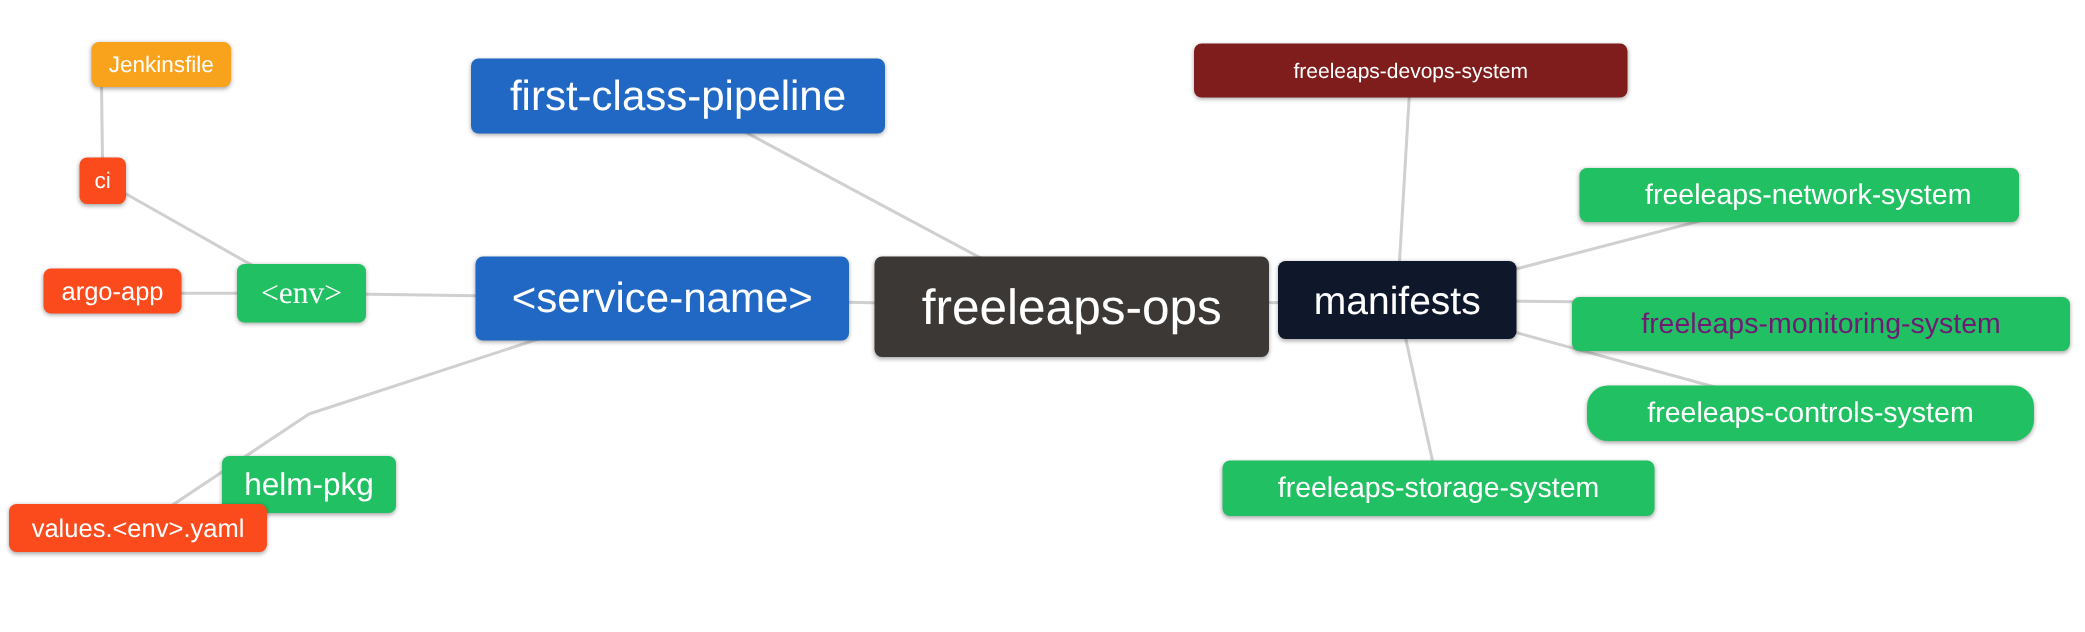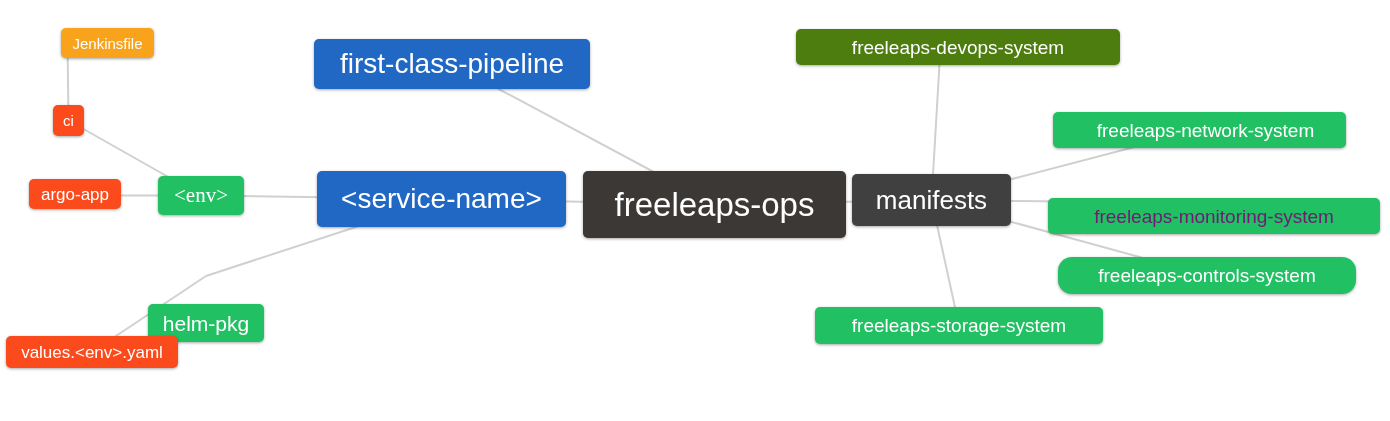--- a/index.html
+++ b/index.html
@@ -61,19 +61,19 @@
     </svg>
 <div class="node" style="left: 21px; top: 28px; width: 93px; height: 30px; font-size: 15px; background: rgb(249, 162, 28); color: rgb(255, 255, 255); margin-left: 40px;">Jenkinsfile</div>
     <div class="node" style="left: 53px; top: 105px; width: 31px; height: 31px; font-size: 15px; background: rgb(251, 74, 28); color: rgb(255, 255, 255);">ci</div>
     <div class="node" style="left: 29px; top: 179px; width: 92px; height: 30px; font-size: 17px; background: rgb(251, 74, 28); color: rgb(255, 255, 255);">argo-app</div>
     <div class="node" style="left: 158px; top: 176px; width: 86px; height: 39px; font-size: 21px; background: rgb(33, 192, 99); color: rgb(255, 255, 255); font-family: Liberation Serif, serif;">&lt;env&gt;</div>
     <div class="node" style="left: 148px; top: 257px; width: 116px; height: 38px; font-size: 21px; background: rgb(33, 192, 99); color: rgb(255, 255, 255); margin-top: 47px;">helm-pkg</div>
     <div class="node" style="left: 6px; top: 336px; width: 172px; height: 32px; font-size: 17px; background: rgb(251, 74, 28); color: rgb(255, 255, 255);">values.&lt;env&gt;.yaml</div>
     <div class="node" style="left: 314px; top: 39px; width: 276px; height: 50px; font-size: 28px; background: rgb(32, 104, 196); color: rgb(255, 255, 255);">first-class-pipeline</div>
     <div class="node" style="left: 317px; top: 171px; width: 249px; height: 56px; font-size: 28px; background: rgb(32, 104, 196); color: rgb(255, 255, 255);">&lt;service-name&gt;</div>
     <div class="node" style="left: 583px; top: 171px; width: 263px; height: 67px; font-size: 33px; background: rgb(59, 56, 54); color: rgb(255, 255, 255);">freeleaps-ops</div>
-    <div class="node" style="left: 852px; top: 174px; width: 159px; height: 52px; font-size: 26px; background: #404040; color: rgb(255, 255, 255);">manifests</div>
-    <div class="node" style="left: 796px; top: 29px; width: 324px; height: 36px; font-size: 19px; background: #4d7c0f; color: rgb(255, 255, 255);">freeleaps-devops-system</div>
+    <div class="node" style="left: 852px; top: 174px; width: 159px; height: 52px; font-size: 26px; background: #0f172a; color: rgb(255, 255, 255);">manifests</div>
+    <div class="node" style="left: 796px; top: 29px; width: 289px; height: 36px; font-size: 14px; background: #7f1d1d; color: rgb(255, 255, 255);">freeleaps-devops-system</div>
     <div class="node" style="left: 1053px; top: 112px; width: 293px; height: 36px; font-size: 19px; background: rgb(33, 192, 99); color: rgb(255, 255, 255); padding-left: 12px;">freeleaps-network-system</div>
     <div class="node" style="left: 1048px; top: 185px; width: 332px; height: 36px; font-size: 19px; background: rgb(33, 192, 99); color: #701a75; margin-top: 13px;">freeleaps-monitoring-system</div>
     <div class="node" style="left: 1058px; top: 257px; width: 298px; height: 37px; font-size: 19px; background: rgb(33, 192, 99); color: rgb(255, 255, 255); border-radius: 14px;">freeleaps-controls-system</div>
     <div class="node" style="left: 815px; top: 307px; width: 288px; height: 37px; font-size: 19px; background: rgb(33, 192, 99); color: rgb(255, 255, 255);">freeleaps-storage-system</div>
   </div>
 
 </body></html>

